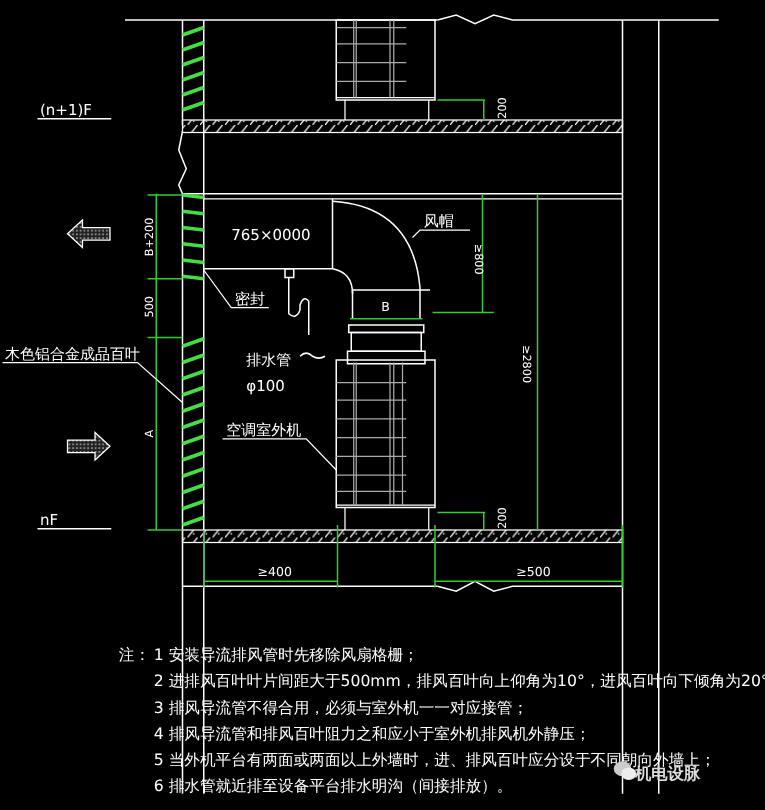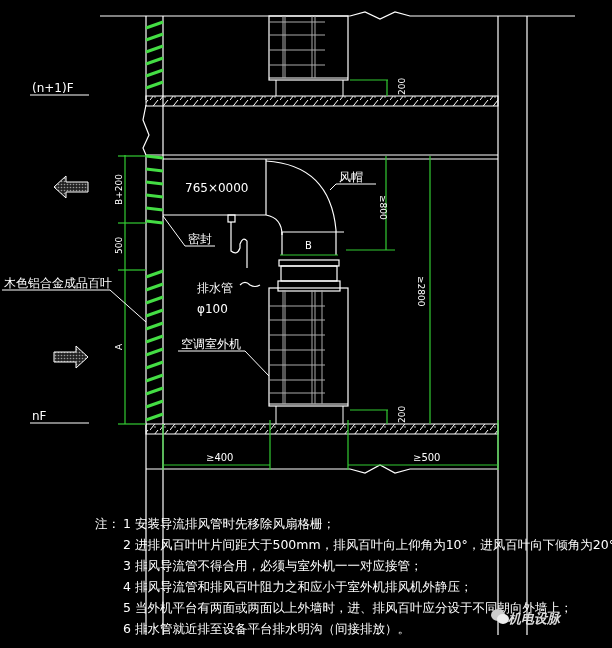--- a/index.html
+++ b/index.html
@@ -3,21 +3,21 @@
 <meta charset="utf-8">
 <style>
   html,body{margin:0;padding:0;background:#000;}
   body{width:612px;height:648px;position:relative;overflow:hidden;font-family:"DejaVu Sans",sans-serif;color:#fff;}
   svg{position:absolute;left:0;top:0;}
   .t{fill:#fff;font-family:"DejaVu Sans",sans-serif;}
   .notes{position:absolute;left:95px;top:513px;font-size:12.5px;line-height:21px;color:#fff;white-space:nowrap;}
   .notes .hd{position:absolute;left:0;top:0;}
   .notes ol{list-style:none;margin:0;padding:0 0 0 28px;}
   .notes li{height:21px;}
-  .watermark{position:absolute;left:508px;top:610px;font-size:13px;font-weight:bold;color:#ddd;font-style:italic;}
+  .watermark{position:absolute;left:508px;top:610px;font-size:13px;font-weight:bold;color:#ddd;}
   .wm-icon{position:absolute;left:490px;top:608px;width:20px;height:18px;}
 </style>
 </head>
 <body>
 
 <svg width="612" height="648" viewBox="0 0 612 648">
   <defs>
     <pattern id="hatch" width="10" height="10" patternUnits="userSpaceOnUse">
       <line x1="0" y1="10" x2="8" y2="0" stroke="#fff" stroke-width="1"></line>
       <circle cx="5" cy="7" r="0.7" fill="#fff"></circle>

